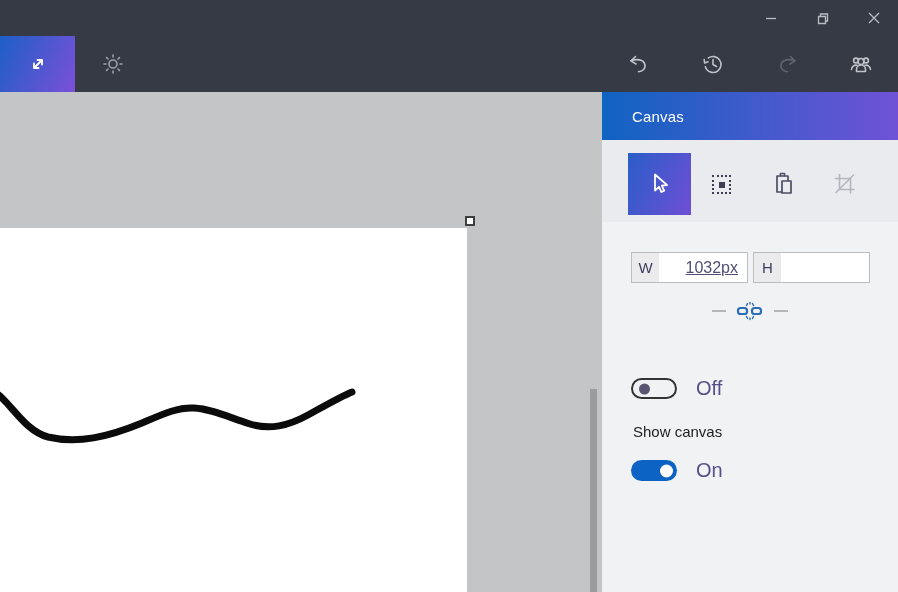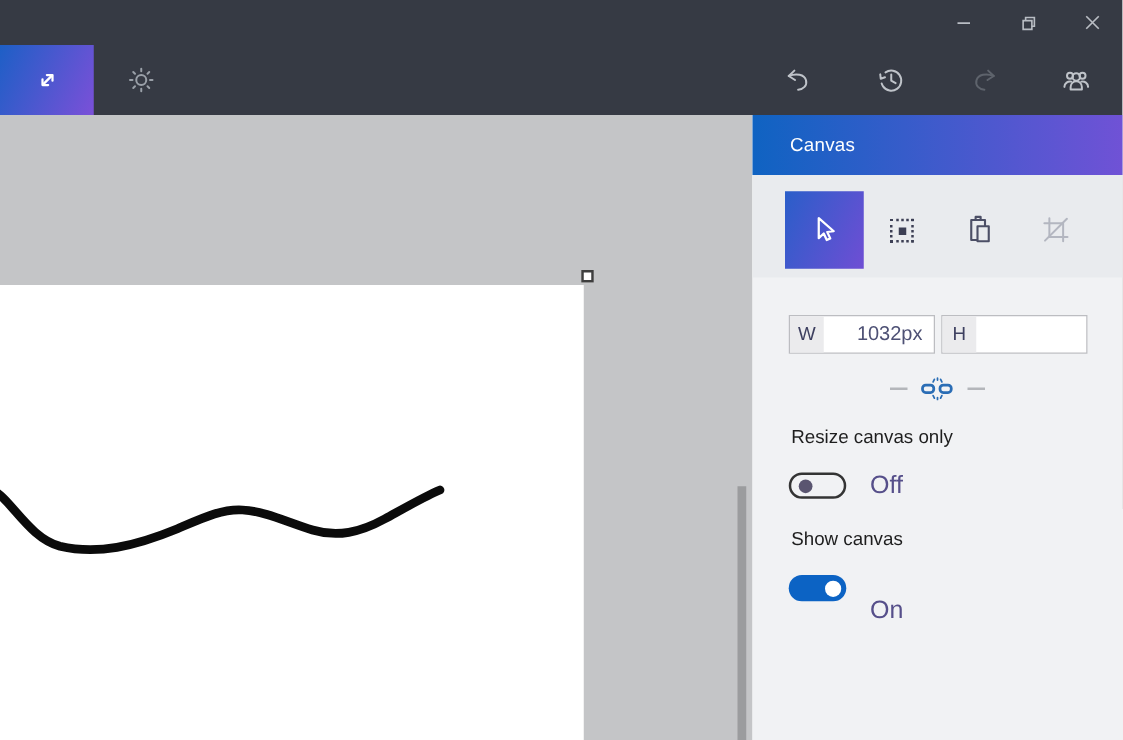--- a/index.html
+++ b/index.html
@@ -50,35 +50,35 @@
   #tool-paste{left:150px;}
   #tool-crop{left:211px;}
   .toolbtn svg{fill:none;stroke-linecap:round;stroke-linejoin:round;}
   #marquee-box{width:19px;height:19px;border:2px dotted #3c3f54;position:relative;}
   #marquee-box .dot{position:absolute;left:5px;top:5px;width:6px;height:6px;background:#3c3f54;}
 
   .size-field{position:absolute;top:160px;width:117px;height:31px;background:#fff;border:1px solid #bcbdc1;display:flex;}
   #field-w{left:29px;} #field-h{left:151px;}
   .size-label{width:27px;background:#ebebed;color:#3e4060;font-size:15px;display:flex;align-items:center;justify-content:center;}
   .size-input{flex:1;border:none;outline:none;background:transparent;text-align:right;padding-right:9px;
-    font-size:16px;color:var(--field-text);font-family:"Liberation Sans",sans-serif;width:80px;}
+    font-size:16px;color:var(--field-text);font-family:"Liberation Sans",sans-serif;width:80px;text-decoration:underline;}
 
   #link-row{position:absolute;left:0;top:207px;width:296px;height:24px;display:flex;align-items:center;justify-content:center;gap:7px;}
   .link-dash{width:14px;height:2px;background:#b4b6ba;}
 
   .panel-label{position:absolute;left:31px;font-size:15px;color:var(--label-text);}
   #resize-label{top:249px;} #show-label{top:331px;}
   .toggle{position:absolute;left:29px;width:46px;height:21px;border-radius:11px;}
   .toggle .knob{position:absolute;top:50%;transform:translateY(-50%);border-radius:50%;}
   #toggle-resize{top:286px;border:2px solid #343434;background:transparent;}
   #toggle-resize .knob{left:6px;width:11px;height:11px;background:#5a5570;}
   #toggle-show{top:368px;background:var(--toggle-on);}
   #toggle-show .knob{right:4px;width:13px;height:13px;background:#ffffff;}
   .state-text{position:absolute;left:94px;font-size:20px;color:var(--state-text);line-height:21px;}
-  #resize-state{top:286px;} #show-state{top:368px;margin-top:18px;}
+  #resize-state{top:286px;} #show-state{top:368px;}
 </style>
 </head>
 <body>
 
 <div id="titlebar" class="abs">
   <div class="winbtn" style="left:748px">
     <svg width="12" height="12">
         <path d="M1 6.5 H11"></path>
       </svg>
   </div>
@@ -194,21 +194,20 @@
     <svg width="34" height="22" viewBox="0 0 34 22">
       <g fill="none" stroke="var(--link-blue)" stroke-width="2.2" stroke-linecap="round">
         <rect x="5" y="8" width="9" height="6" rx="2.6"></rect>
         <rect x="19" y="8" width="9" height="6" rx="2.6"></rect>
         <path d="M14.5 3.5 L13.5 5.5 M19.5 3.5 L20.5 5.5 M14.5 18.5 L13.5 16.5 M19.5 18.5 L20.5 16.5 M17 2.5 V4 M17 19.5 V18" stroke-width="1.4"></path>
       </g>
     </svg>
     <span class="link-dash"></span>
   </div>
 
-  <div id="resize-label" class="panel-label">Resize canvas only</div>
   <div id="toggle-resize" class="toggle">
     <span class="knob"></span>
   </div>
   <div id="resize-state" class="state-text">Off</div>
 
   <div id="show-label" class="panel-label">Show canvas</div>
   <div id="toggle-show" class="toggle">
     <span class="knob"></span>
   </div>
   <div id="show-state" class="state-text">On</div>

